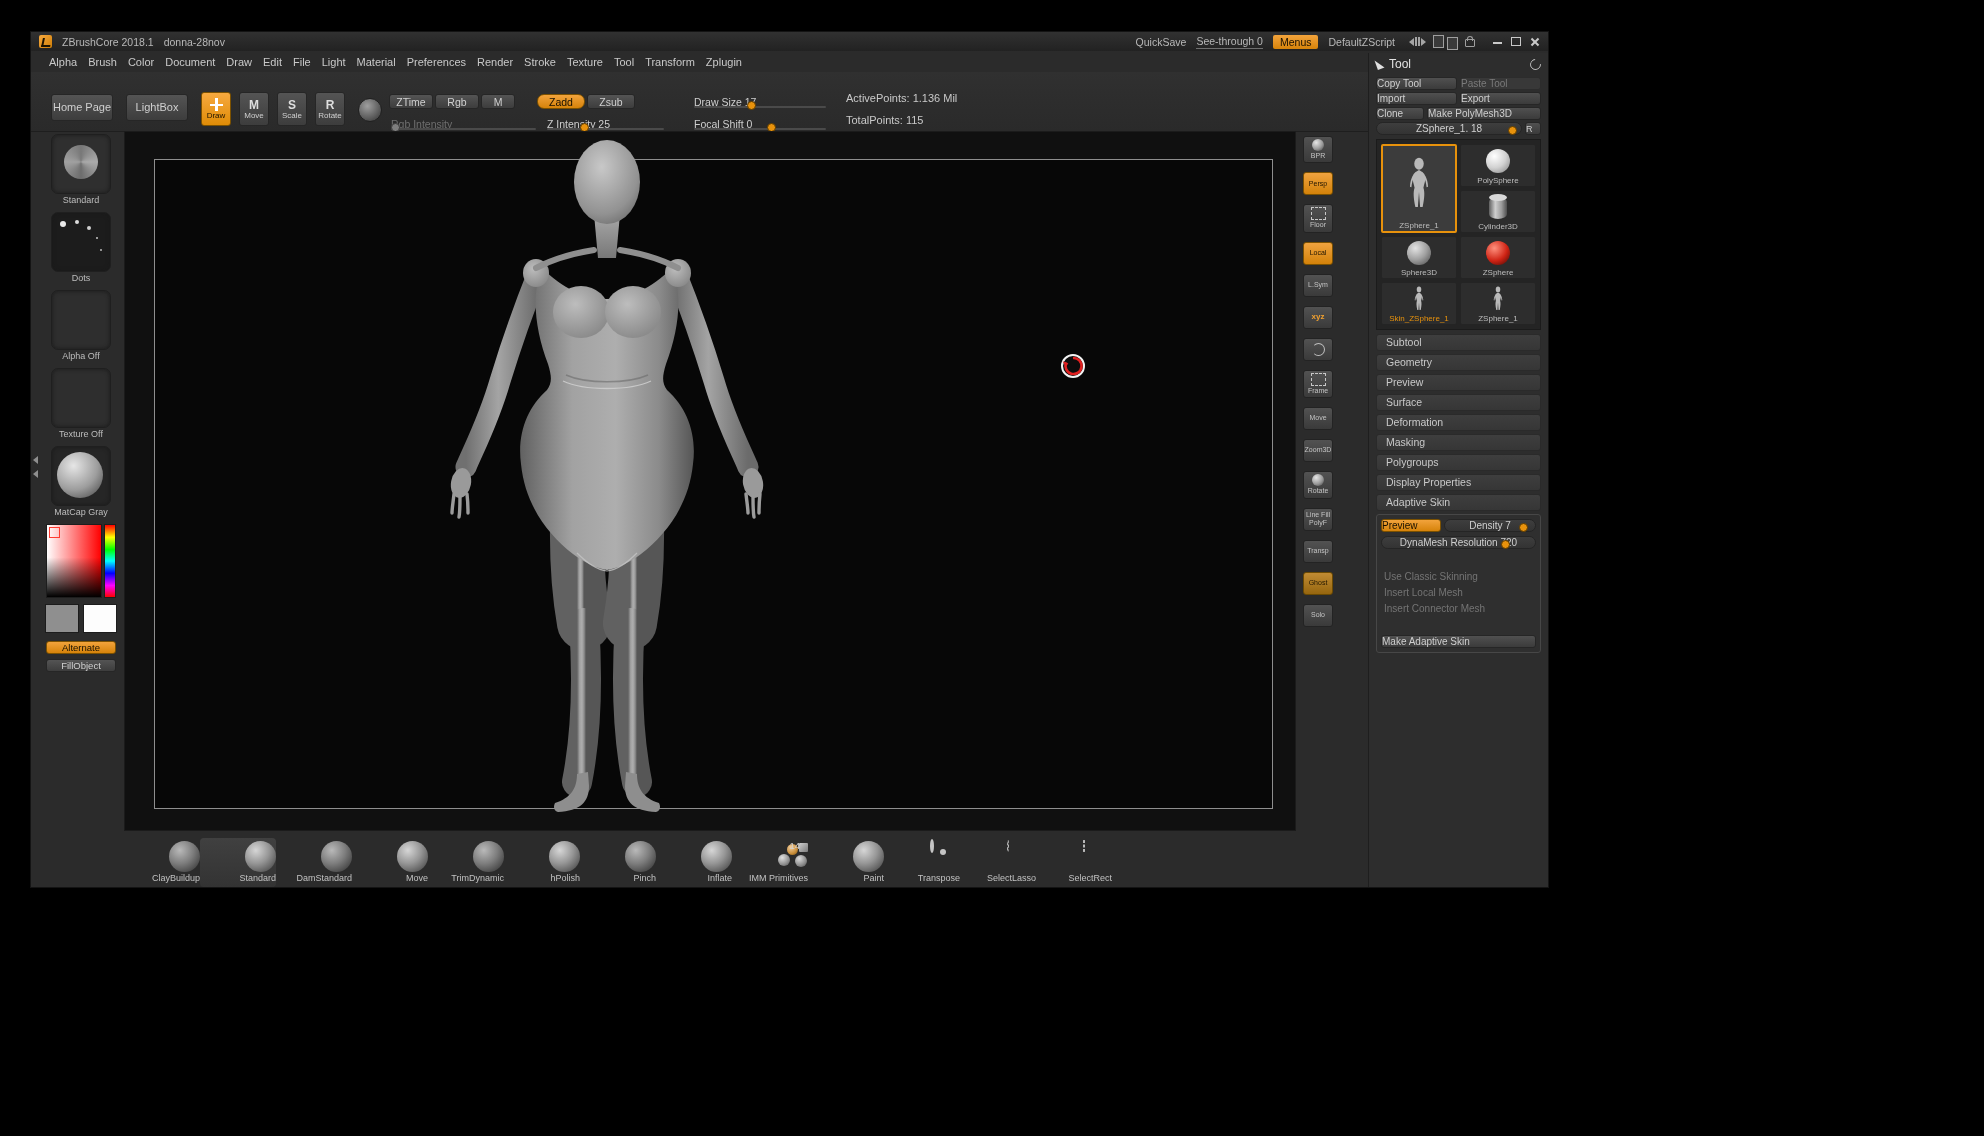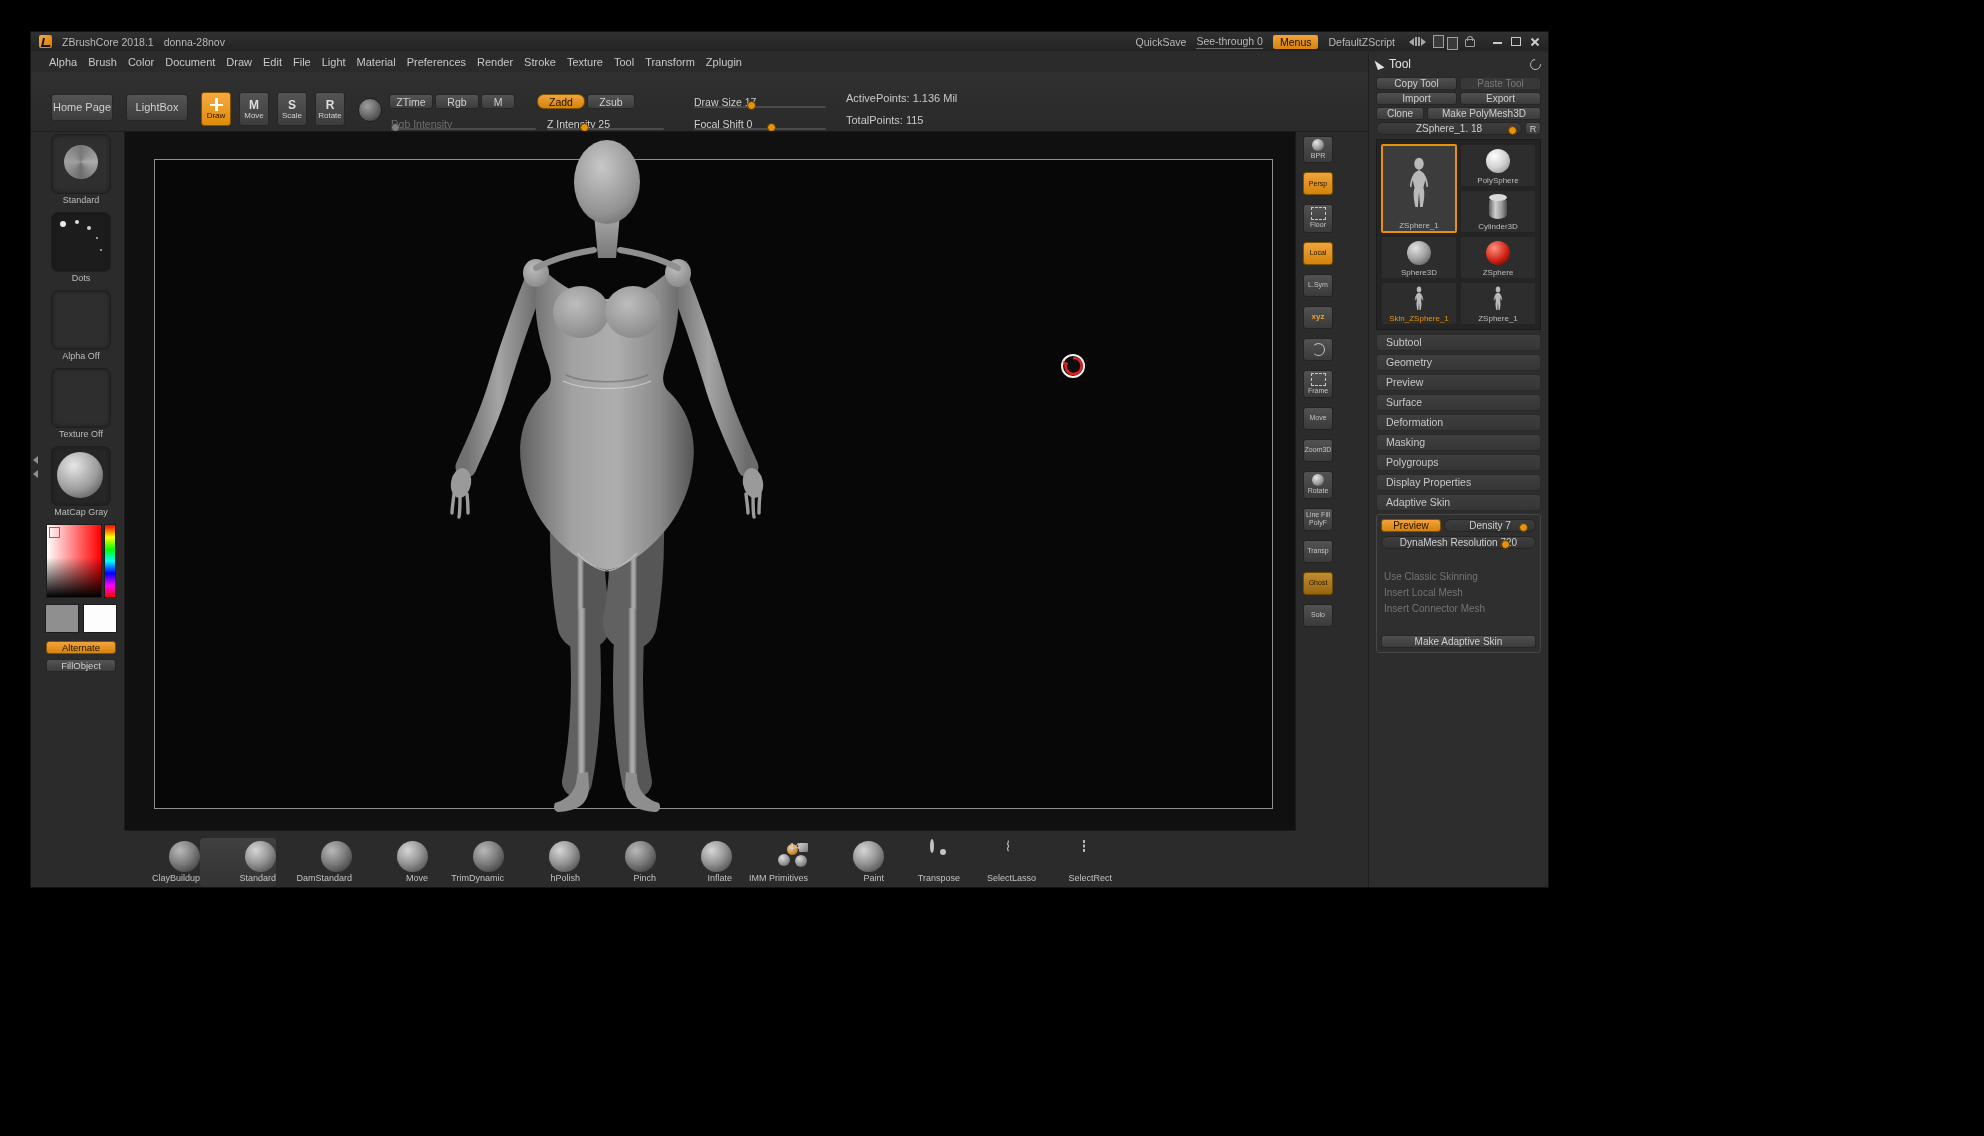--- a/index.html
+++ b/index.html
@@ -123,21 +123,21 @@
 
   
   .tool-panel{position:absolute;left:1337px;top:21px;width:180px;bottom:0;background:#2d2d2d;
     border-left:1px solid #1e1e1e;box-sizing:border-box;font-size:10.5px;color:#cccccc;}
   .tp-header{height:22px;display:flex;align-items:center;gap:6px;padding:0 7px;}
   .tp-cursor{width:0;height:0;border-bottom:10px solid #e0e0e0;border-right:7px solid transparent;transform:rotate(-20deg);}
   .tp-title{font-size:12px;color:#e2e2e2;flex:1;}
   .tp-reload{width:9px;height:9px;border:1.5px solid #b5b5b5;border-radius:50%;border-top-color:transparent;transform:rotate(40deg);}
   .tp-row{display:flex;gap:3px;margin:2px 7px;}
   .tp-btn{flex:1;height:13px;line-height:12px;font-size:10px;background:linear-gradient(#505050,#3b3b3b);
-    border:1px solid #262626;border-radius:3px;text-align:center;color:#cfcfcf;box-sizing:border-box;}
+    border:1px solid #262626;border-radius:3px;text-align:left;color:#cfcfcf;box-sizing:border-box;}
   .tp-btn.dis{background:#383838;color:#7a7a7a;border-color:#2c2c2c;}
   .tp-btn.narrow{flex:0 0 48px;}
   .tp-slider{flex:1;position:relative;height:13px;line-height:12px;font-size:10px;text-align:center;
     background:linear-gradient(#3e3e3e,#333);border:1px solid #252525;border-radius:7px;color:#cfcfcf;box-sizing:border-box;}
   .tp-dot{position:absolute;top:2.5px;width:7px;height:7px;border-radius:50%;background:#e8920c;border:1px solid #5a3a00;}
   .tp-rbtn{flex:0 0 16px;height:13px;line-height:12px;font-size:9px;}
   .tp-thumbs{margin:4px 7px;background:#242424;border:1px solid #1b1b1b;padding:4px;
     display:grid;grid-template-columns:1fr 1fr;gap:3px;}
   .cell{display:flex;flex-direction:column;align-items:center;justify-content:flex-end;
     font-size:8px;color:#bdbdbd;height:41px;overflow:hidden;background:#2d2d2d;border:1px solid #242424;border-radius:2px;}

